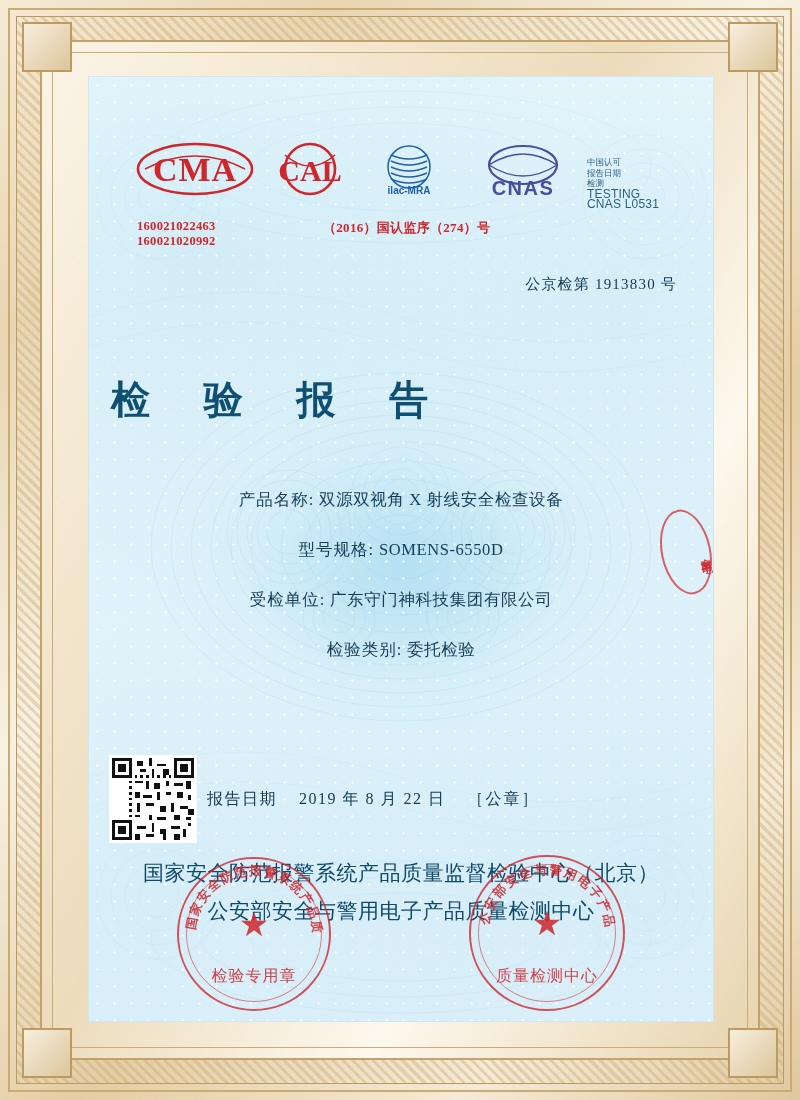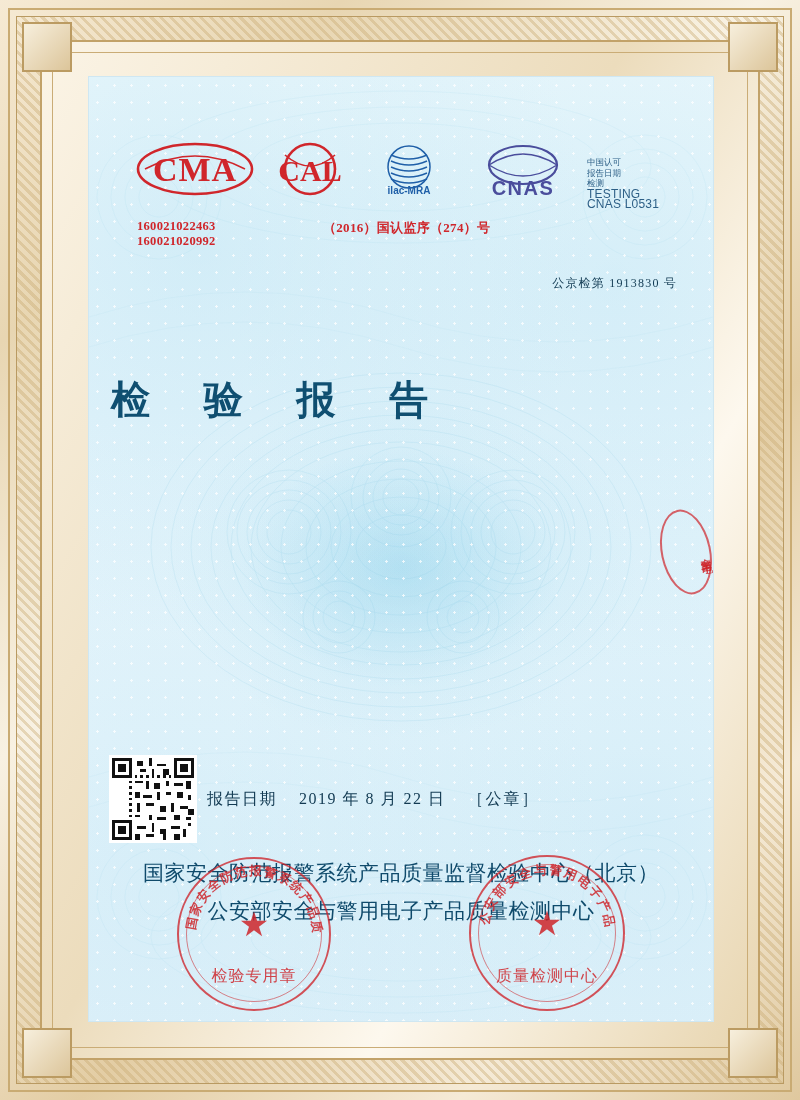--- a/index.html
+++ b/index.html
@@ -153,21 +153,21 @@
     font-size: 13px;
     letter-spacing: 0.3px;
     margin-left: 28px;
   }
 
   
   .serial {
     position: absolute;
     right: 36px;
     top: 198px;
-    font-size: 12px;
+    font-size: 15px;
     color: #123a52;
     letter-spacing: 1.2px;
   }
 
   
   .main-title {
     position: absolute;
     left: 0; right: 0;
     top: 296px;
     font-size: 39px;
@@ -462,20 +462,38 @@
       <div class="acc-numbers">
         <div>160021022463</div>
         <div>160021020992</div>
       </div>
       <div class="acc-cert">（2016）国认监序（274）号</div>
 
       <div class="serial">公京检第 1913830 号</div>
 
       <div class="main-title">检 验 报 告</div>
 
+      <div class="fields">
+        <div class="field-row">
+          <span class="label">产品名称:</span>
+          <span class="value">双源双视角 X 射线安全检查设备</span>
+        </div>
+        <div class="field-row">
+          <span class="label">型号规格:</span>
+          <span class="value value-mono">SOMENS-6550D</span>
+        </div>
+        <div class="field-row">
+          <span class="label">受检单位:</span>
+          <span class="value">广东守门神科技集团有限公司</span>
+        </div>
+        <div class="field-row">
+          <span class="label">检验类别:</span>
+          <span class="value">委托检验</span>
+        </div>
+      </div>
 
       <svg class="qr" viewBox="0 0 29 29" shape-rendering="crispEdges">
         <rect width="29" height="29" fill="#ffffff"></rect>
         <g fill="#111111">
 
           <rect x="0" y="0" width="7" height="1"></rect>
             <rect x="0" y="6" width="7" height="1"></rect>
           <rect x="0" y="0" width="1" height="7"></rect>
             <rect x="6" y="0" width="1" height="7"></rect>
           <rect x="2" y="2" width="3" height="3"></rect>

